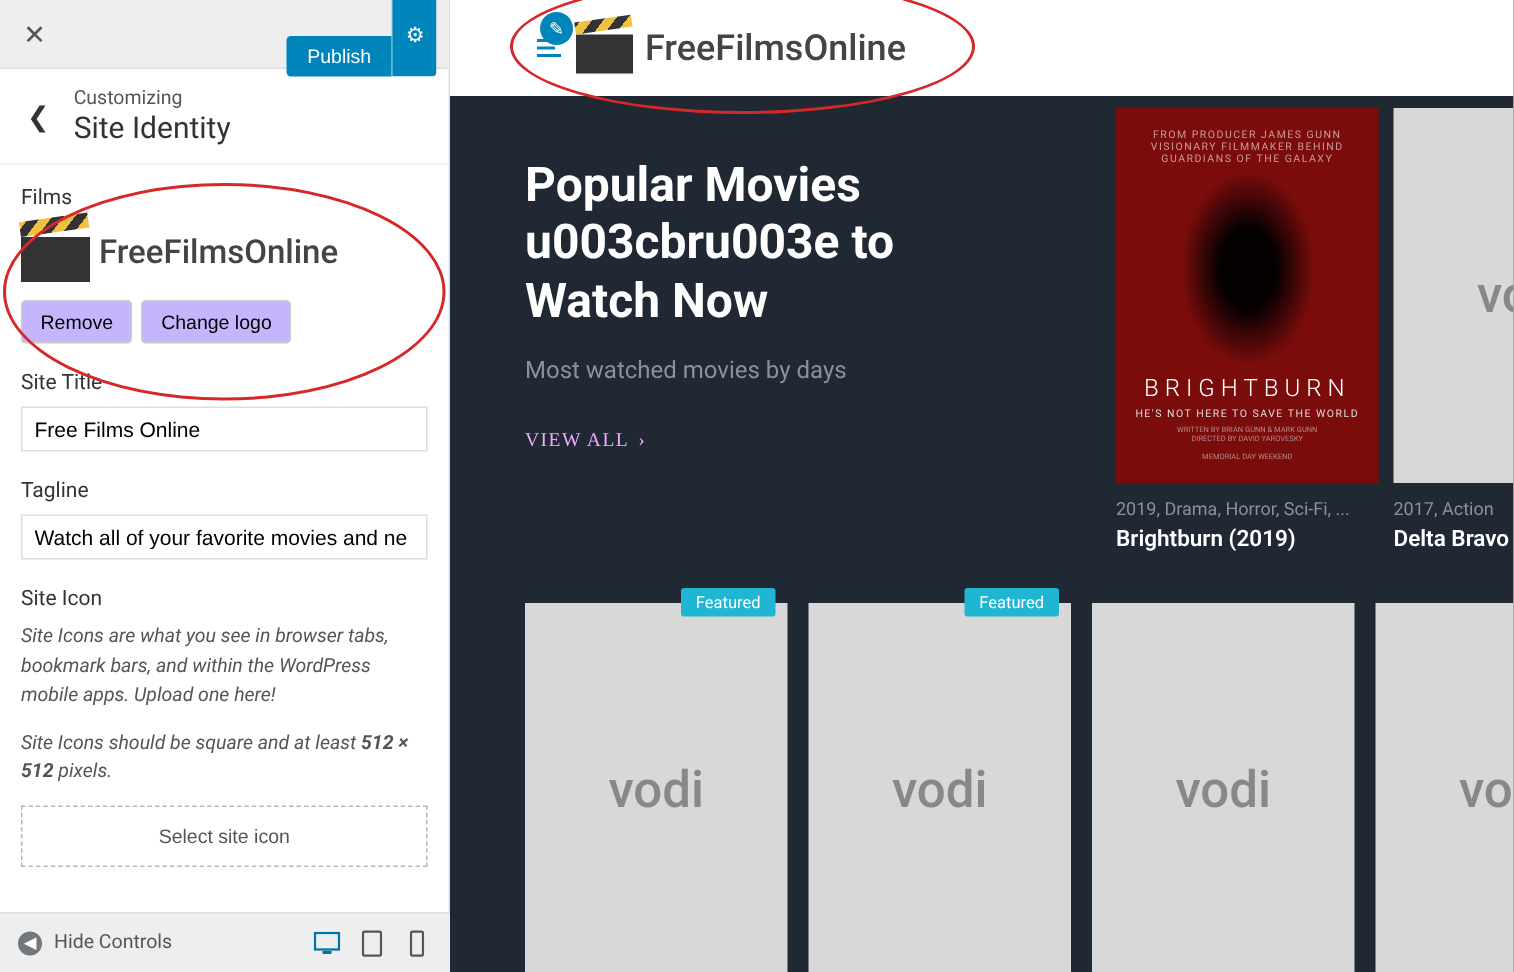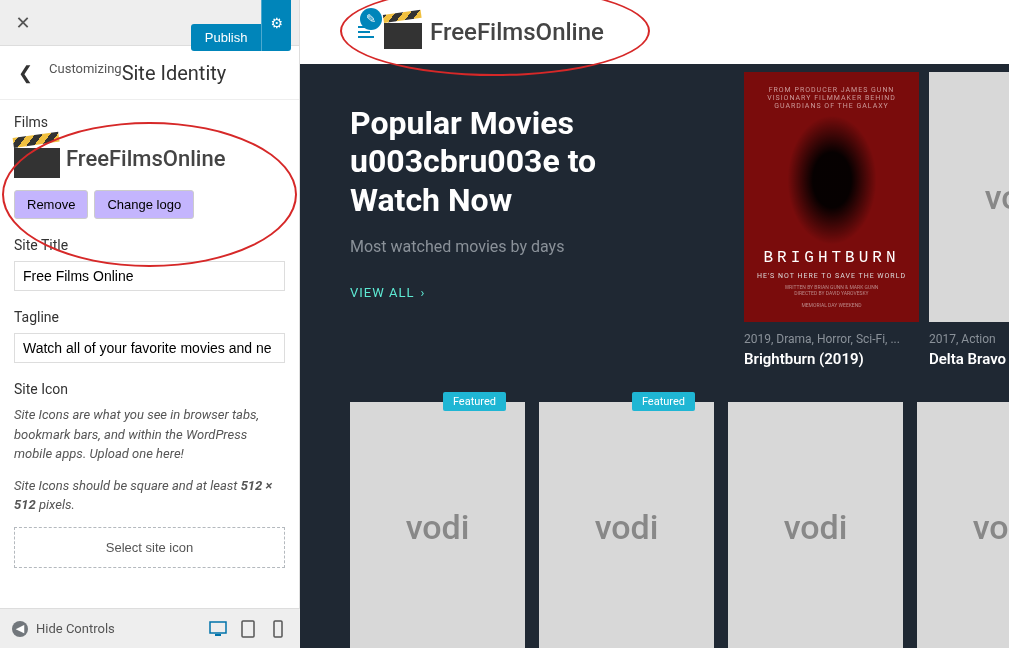--- a/index.html
+++ b/index.html
@@ -7,21 +7,21 @@
 
 .sidebar { position: absolute; left: 0; top: 0; width: 300px; height: 648px; background: #fff; border-right: 1px solid #ddd; }
 .sidebar-top { height: 46px; border-bottom: 1px solid #ddd; display: flex; align-items: center; justify-content: space-between; padding: 0 8px; background: #eee; }
 .close-btn { width: 30px; height: 30px; display: flex; align-items: center; justify-content: center; font-size: 18px; color: #555; cursor: pointer; }
 .publish-group { display: flex; gap: 0; }
 .publish-btn { background: #0085ba; color: #fff; border: none; padding: 6px 14px; font-size: 13px; cursor: pointer; border-radius: 3px 0 0 3px; margin-top: 29px; }
 .settings-btn { background: #0085ba; color: #fff; border: none; padding: 6px 8px; cursor: pointer; border-left: 1px solid rgba(255,255,255,0.3); border-radius: 0 3px 3px 0; font-size: 14px; }
 
 .section-header { display: flex; align-items: center; padding: 12px 14px; border-bottom: 1px solid #eee; }
 .back-btn { font-size: 18px; color: #333; margin-right: 12px; cursor: pointer; padding: 4px; }
-.section-titles { display: flex; }
+.section-titles { display: flex; flex-direction: column; }
 .customizing-label { font-size: 13px; color: #555; }
 .section-title { font-size: 20px; color: #333; font-weight: 400; text-align: right; }
 
 .panel-body { padding: 14px; }
 .field-label { font-size: 14px; color: #333; margin-bottom: 8px; display: block; }
 
 .logo-preview { display: flex; align-items: center; gap: 6px; margin-bottom: 12px; }
 .logo-icon { width: 46px; height: 40px; position: relative; }
 .clapper-top { position: absolute; top: 0; left: 0; width: 100%; height: 10px; background: repeating-linear-gradient(-45deg, #f0c040 0 6px, #333 6px 12px); transform: rotate(-8deg); transform-origin: left bottom; }
 .clapper-body { position: absolute; top: 10px; left: 0; width: 100%; height: 30px; background: #333; }
@@ -50,38 +50,38 @@
 .edit-badge { position: absolute; left: 60px; top: 8px; width: 22px; height: 22px; border-radius: 50%; background: #0085ba; color: #fff; display: flex; align-items: center; justify-content: center; font-size: 12px; z-index: 2; }
 .preview-logo { display: flex; align-items: center; gap: 8px; }
 .preview-logo-text { font-size: 24px; color: #444; font-weight: 500; }
 
 .red-circle-1 { position: absolute; left: 340px; top: -14px; width: 310px; height: 90px; border: 2px solid #d62828; border-radius: 50%; pointer-events: none; z-index: 5; }
 .red-circle-2 { position: absolute; left: 2px; top: 122px; width: 295px; height: 145px; border: 2px solid #d62828; border-radius: 50%; pointer-events: none; z-index: 5; }
 
 .dark-area { background: #1f2833; padding: 40px 50px 40px 50px; height: 584px; position: relative; }
 .hero-title { color: #fff; font-size: 32px; font-weight: 700; line-height: 1.2; margin-bottom: 18px; max-width: 340px; }
 .hero-sub { color: #8a9199; font-size: 16px; margin-bottom: 26px; }
-.view-all { color: #5eead4; font-size: 13px; letter-spacing: 1px; cursor: pointer; display: inline-flex; align-items: center; gap: 6px; }
+.view-all { color: #f0abfc; font-size: 13px; letter-spacing: 1px; cursor: pointer; display: inline-flex; align-items: center; gap: 6px; font-family: Liberation Serif, serif; }
 
 .movie-card-1 { position: absolute; right: 90px; top: 8px; width: 175px; }
 .movie-card-2 { position: absolute; right: -95px; top: 8px; width: 175px; }
 .poster { width: 175px; height: 250px; background: #7a0c0c; position: relative; overflow: hidden; display: flex; flex-direction: column; align-items: center; justify-content: space-between; padding: 14px 6px; }
 .poster-toptext { font-size: 7px; color: #c99; text-align: center; letter-spacing: 1px; }
 .poster-figure { width: 90px; height: 130px; background: radial-gradient(ellipse at center, rgba(0,0,0,0.95) 30%, rgba(120,0,0,0) 70%); position: relative; }
-.poster-title-text { font-size: 16px; letter-spacing: 4px; color: #fff; font-weight: 300; font-family: Liberation Mono, monospace; }
+.poster-title-text { font-size: 16px; letter-spacing: 4px; color: #fff; font-weight: 300; }
 .poster-tag { font-size: 7px; color: #ddd; letter-spacing: 1px; }
 .poster-bottom { font-size: 5px; color: #b88; text-align: center; }
 .poster-placeholder { width: 175px; height: 250px; background: #d8d8d8; display: flex; align-items: center; justify-content: center; font-size: 34px; color: #888; font-weight: 500; }
 .movie-meta { color: #8a9199; font-size: 12px; margin-top: 10px; }
 .movie-title { color: #fff; font-size: 15px; font-weight: 600; margin-top: 4px; }
 
 .row2 { position: absolute; left: 50px; top: 338px; display: flex; gap: 14px; }
 .card2 { width: 175px; position: relative; }
 .card2-poster { width: 175px; height: 250px; background: #d8d8d8; display: flex; align-items: center; justify-content: center; font-size: 34px; color: #888; font-weight: 500; }
-.featured-tag { position: absolute; top: -10px; right: 19px; background: #1fb6d4; color: #fff; font-size: 11px; padding: 3px 10px; border-radius: 2px; margin-left: 29px; }
+.featured-tag { position: absolute; top: -10px; right: 8px; background: #1fb6d4; color: #fff; font-size: 11px; padding: 3px 10px; border-radius: 2px; margin-left: 29px; }
 </style>
 </head>
 <body>
 
 <div class="sidebar">
   <div class="sidebar-top">
     <div class="close-btn">✕</div>
     <div class="publish-group">
       <button class="publish-btn">Publish</button>
       <button class="settings-btn">⚙</button>

